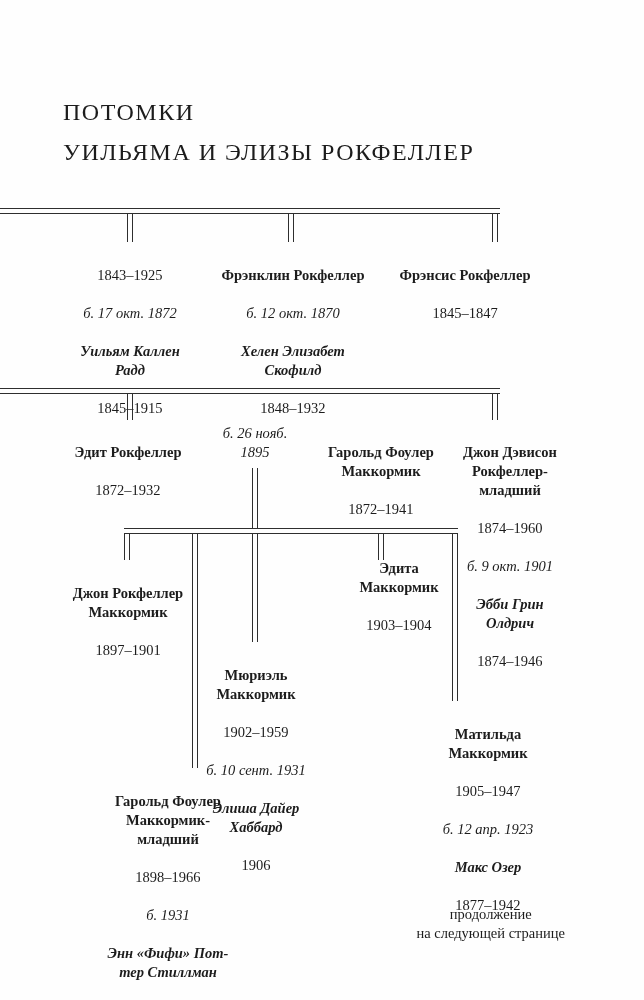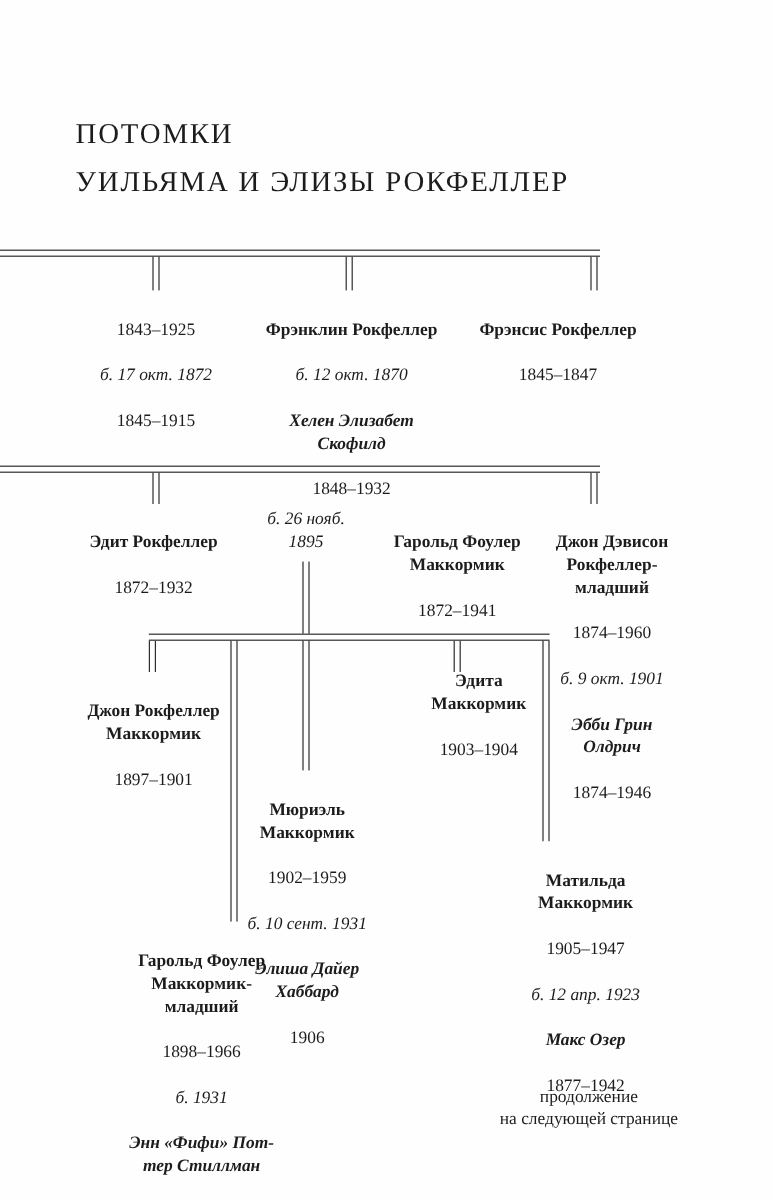--- a/index.html
+++ b/index.html
@@ -56,20 +56,22 @@
 УИЛЬЯМА И ЭЛИЗЫ РОКФЕЛЛЕР</div>
 
   <div class="hline" style="left:0; top:208px; width:500px;"></div>
   <div class="vline" style="left:127px; top:214px; height:28px;"></div>
   <div class="vline" style="left:288px; top:214px; height:28px;"></div>
   <div class="vline" style="left:492px; top:214px; height:28px;"></div>
 
   <div class="person" style="left:130px; top:247px;">
     <div class="dates">1843–1925</div>
     <div class="marr">б. 17 окт. 1872</div>
+    <div class="spouse">Уильям Каллен
+Радд</div>
     <div class="dates">1845–1915</div>
   </div>
 
   <div class="person" style="left:293px; top:247px;">
     <div class="name">Фрэнклин Рокфеллер</div>
     <div class="marr">б. 12 окт. 1870</div>
     <div class="spouse">Хелен Элизабет
 Скофилд</div>
     <div class="dates">1848–1932</div>
   </div>

